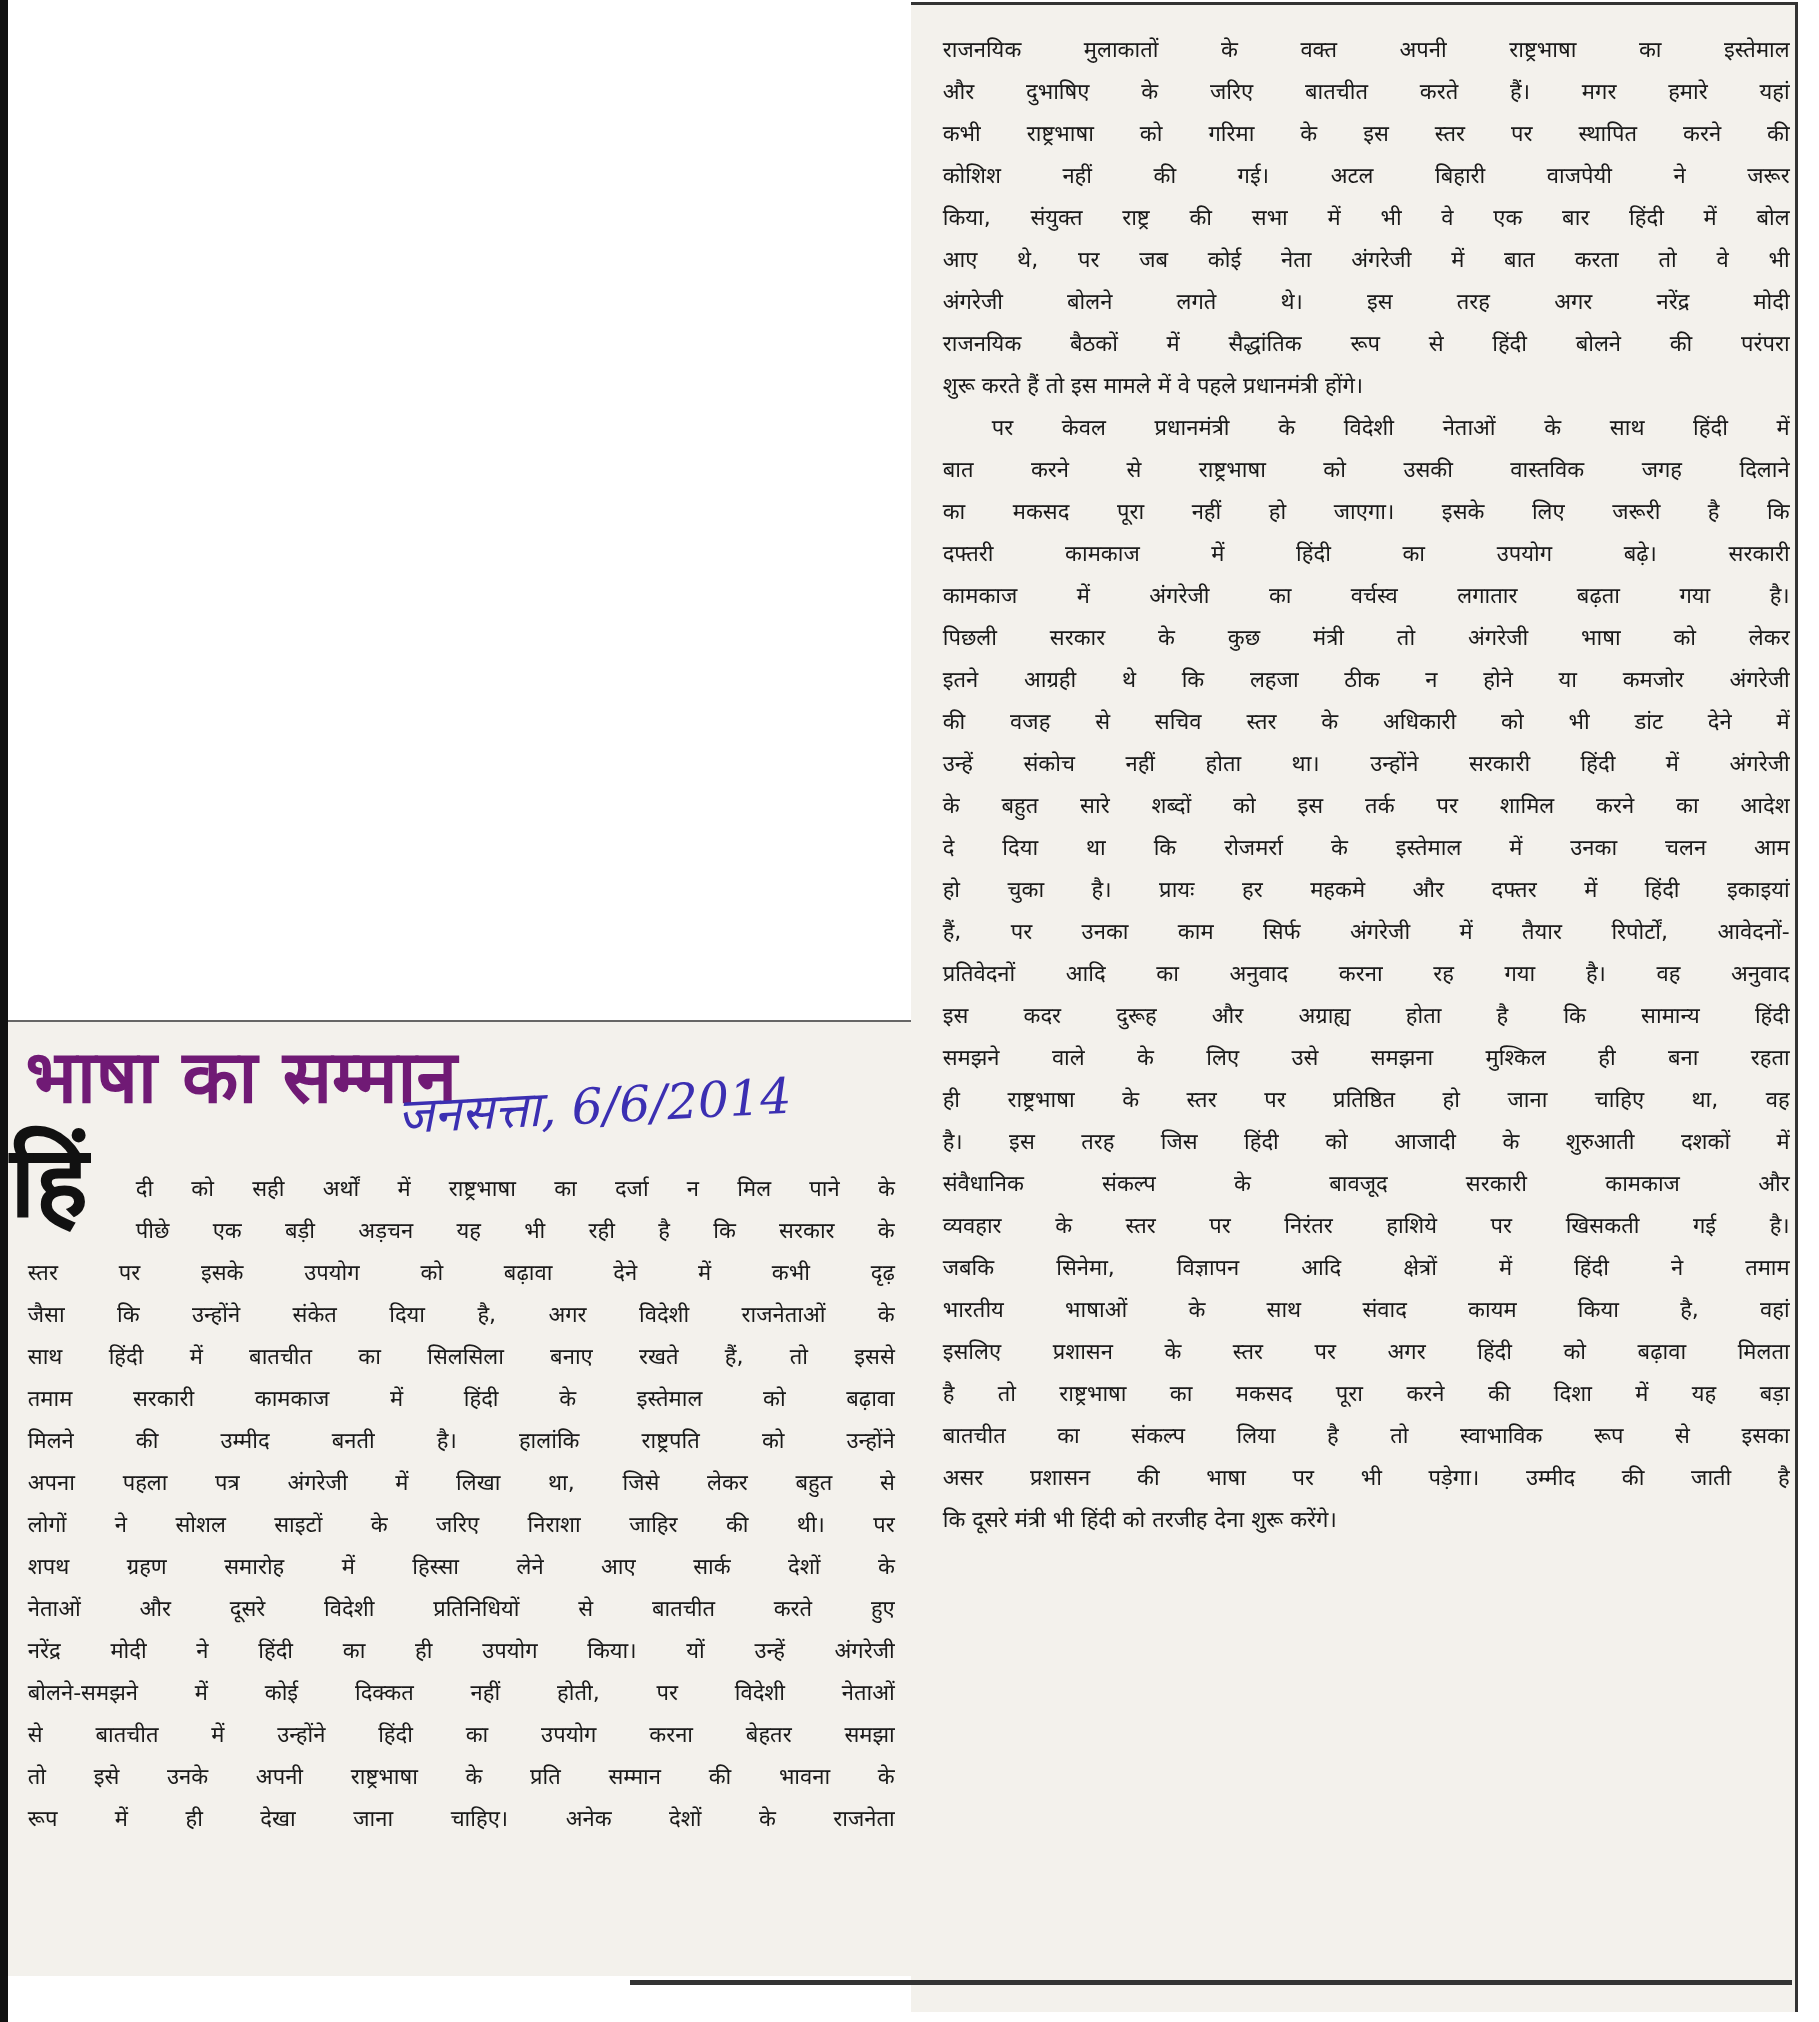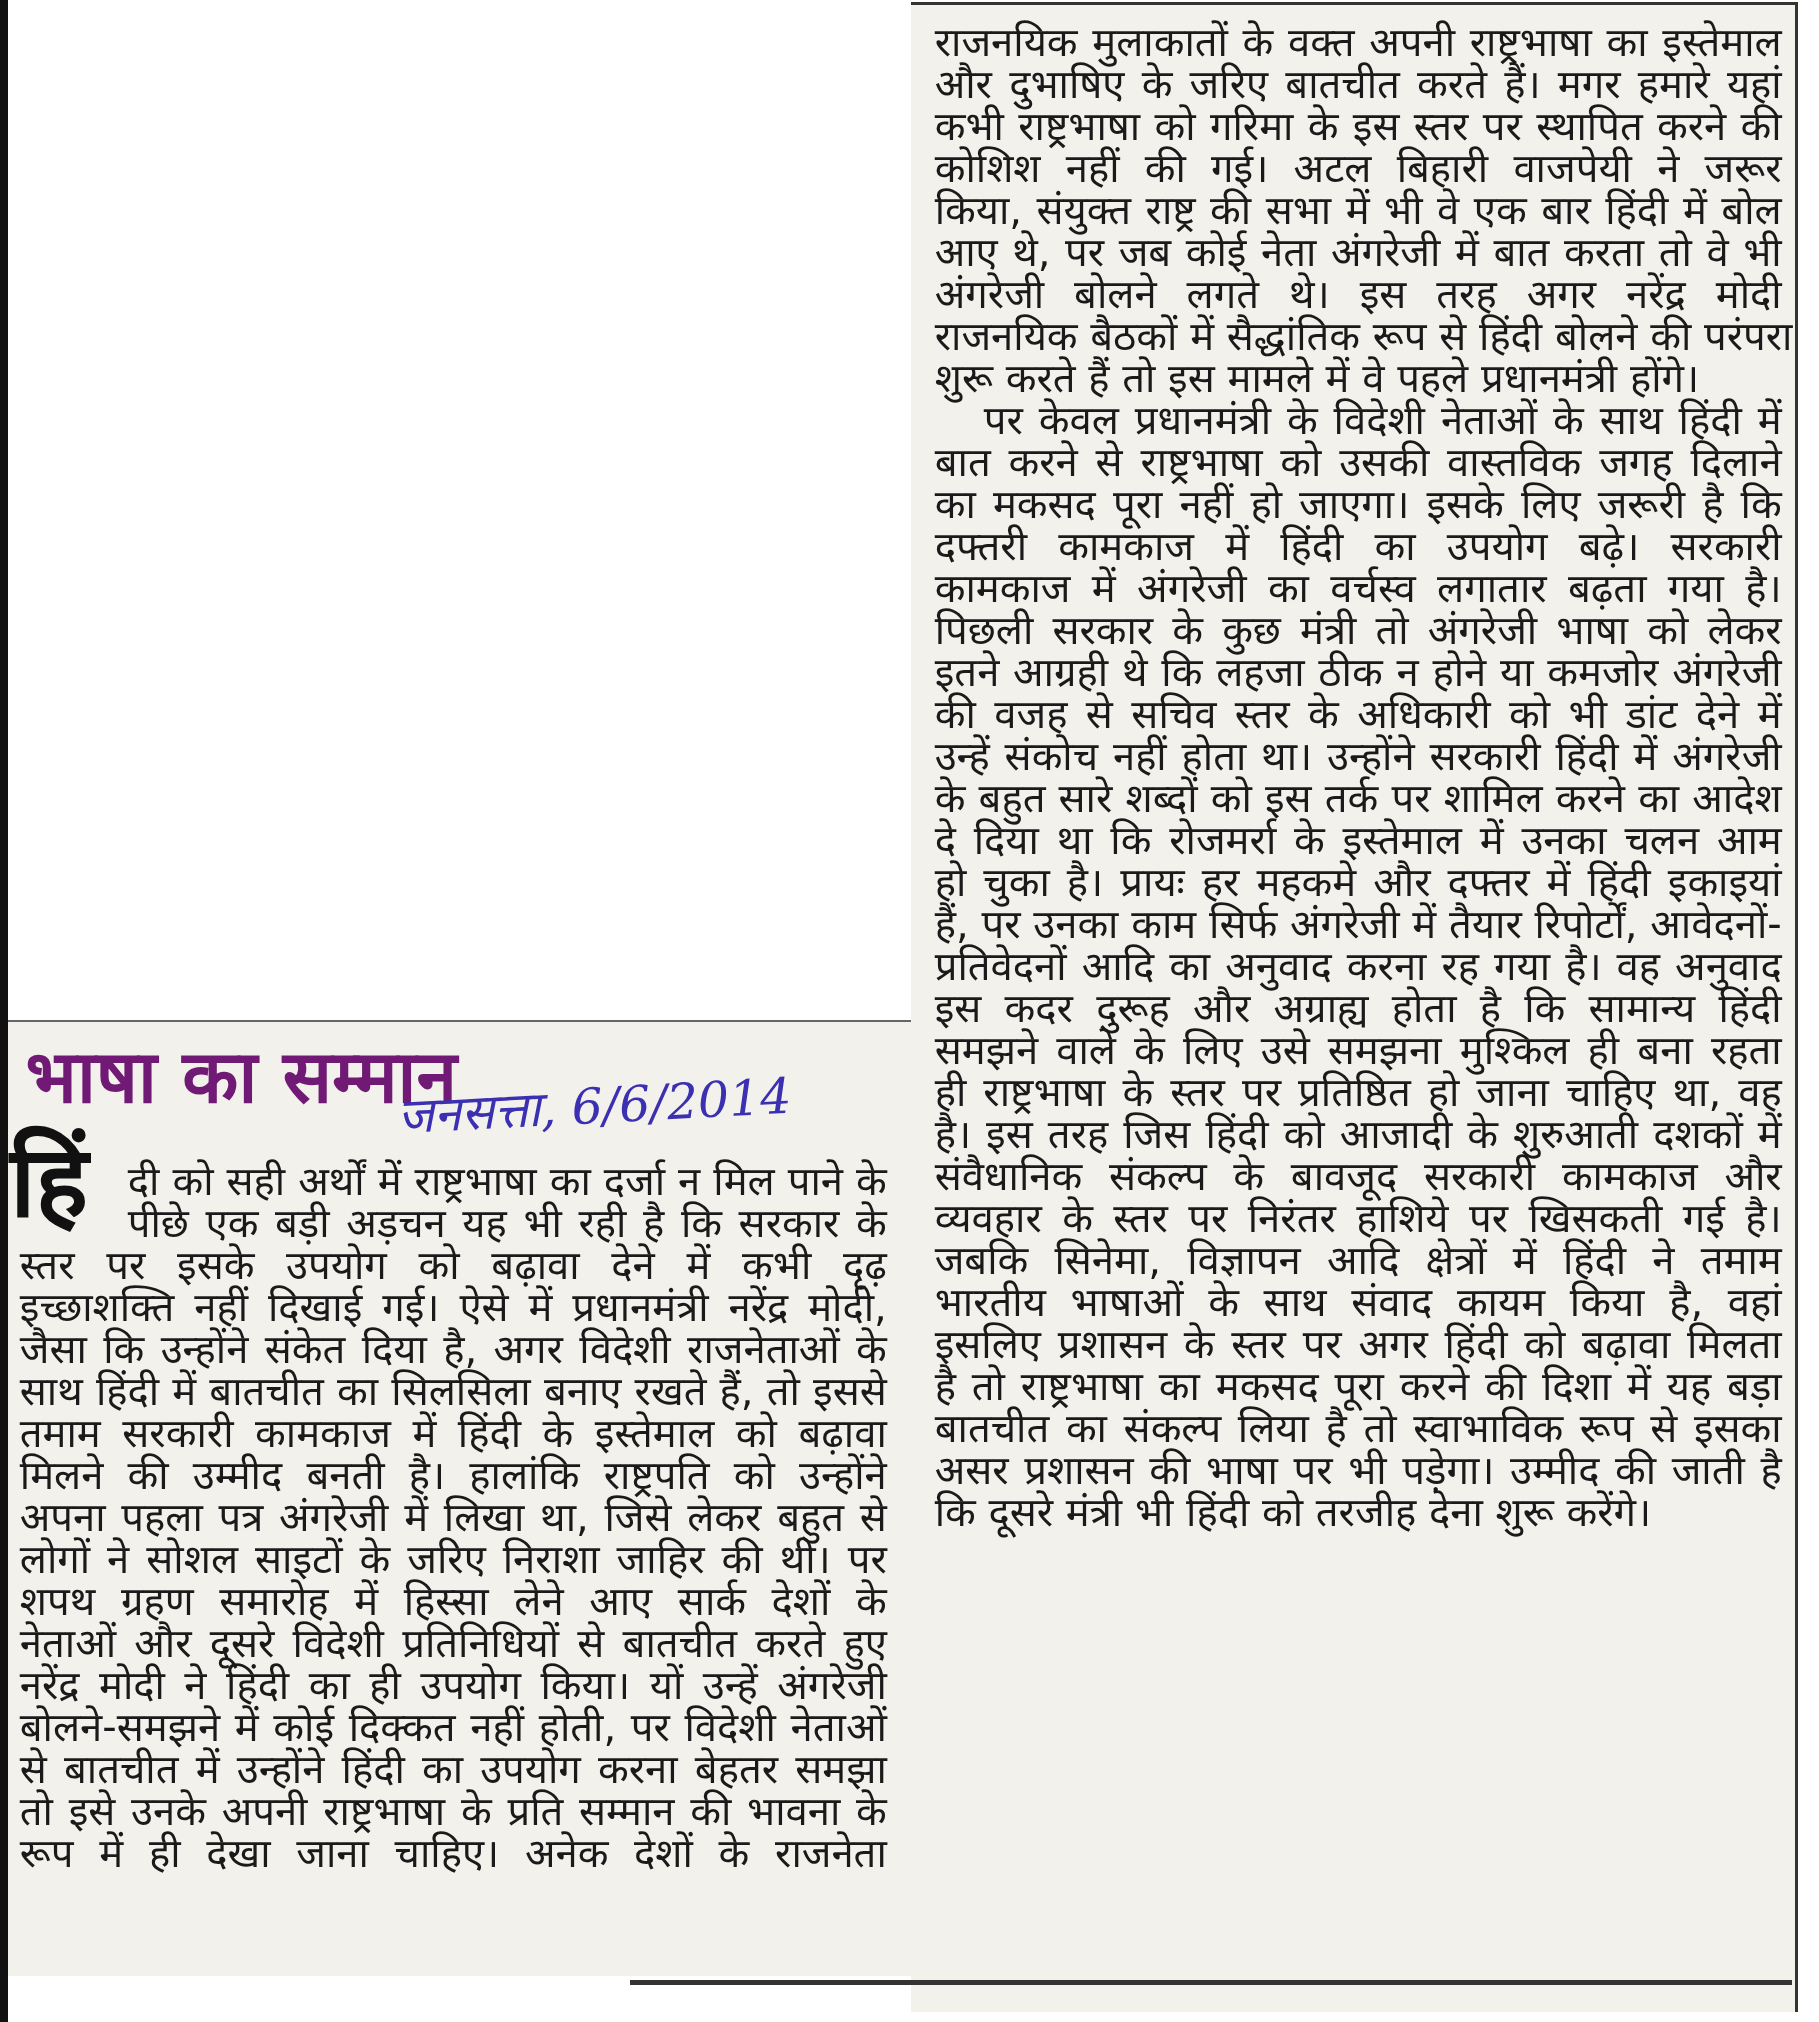--- a/index.html
+++ b/index.html
@@ -25,25 +25,25 @@
     position: absolute; left: 7.9px; top: 1020px; width: 903px; height: 956px;
     background: #f3f1ec;
     border-top: 2px solid #666;
     box-sizing: border-box;
   }
   .bottom-rule {
     position: absolute; top: 1980px; left: 630px; width: 1162px; height: 4.9px; background: #333;
   }
   .col-text {
     color: #1a1a1a;
-    font-size: 40px;
+    font-size: 22px;
     line-height: 42px;
     text-align: justify;
     text-align-last: justify;
-    margin: 4px;
+    margin: 12px;
   }
   .line { display: block; white-space: nowrap; text-align-last: justify; }
   .r-body { position: absolute; left: 19.7px; top: 11.8px; width: 847px; }
   .l-body { position: absolute; left: 7.9px; top: 134px; width: 867px; }
   .headline {
     position: absolute; left: 17.7px; top: 9.9px;
     font-family: "DejaVu Sans", sans-serif;
     font-weight: bold; font-size: 73px; line-height: 89px; color: #701a75;
     margin: 0;
   }
@@ -105,21 +105,20 @@
 </div>
 
 <div class="clip-left">
   <h1 class="headline">भाषा का सम्मान</h1>
   <div class="handnote">जनसत्ता, 6/6/2014</div>
   <div class="dropcap">हिं</div>
   <div class="l-body col-text">
     <span class="line indent-first">दी को सही अर्थों में राष्ट्रभाषा का दर्जा न मिल पाने के</span>
     <span class="line indent-first">पीछे एक बड़ी अड़चन यह भी रही है कि सरकार के</span>
     <span class="line">स्तर पर इसके उपयोग को बढ़ावा देने में कभी दृढ़</span>
-    <span class="line">इच्छाशक्ति नहीं दिखाई गई। ऐसे में प्रधानमंत्री नरेंद्र मोदी,</span>
     <span class="line">जैसा कि उन्होंने संकेत दिया है, अगर विदेशी राजनेताओं के</span>
     <span class="line">साथ हिंदी में बातचीत का सिलसिला बनाए रखते हैं, तो इससे</span>
     <span class="line">तमाम सरकारी कामकाज में हिंदी के इस्तेमाल को बढ़ावा</span>
     <span class="line">मिलने की उम्मीद बनती है। हालांकि राष्ट्रपति को उन्होंने</span>
     <span class="line">अपना पहला पत्र अंगरेजी में लिखा था, जिसे लेकर बहुत से</span>
     <span class="line">लोगों ने सोशल साइटों के जरिए निराशा जाहिर की थी। पर</span>
     <span class="line">शपथ ग्रहण समारोह में हिस्सा लेने आए सार्क देशों के</span>
     <span class="line">नेताओं और दूसरे विदेशी प्रतिनिधियों से बातचीत करते हुए</span>
     <span class="line">नरेंद्र मोदी ने हिंदी का ही उपयोग किया। यों उन्हें अंगरेजी</span>
     <span class="line">बोलने-समझने में कोई दिक्कत नहीं होती, पर विदेशी नेताओं</span>

